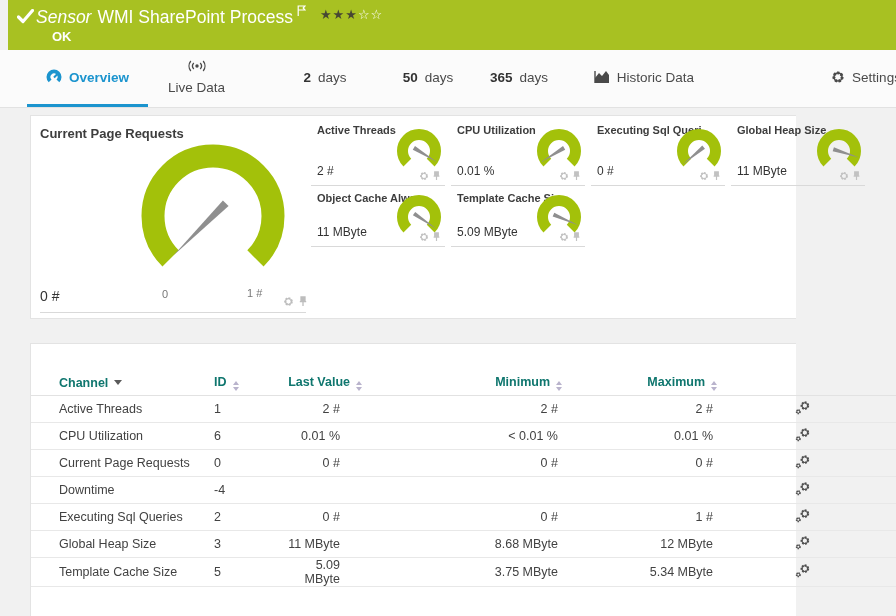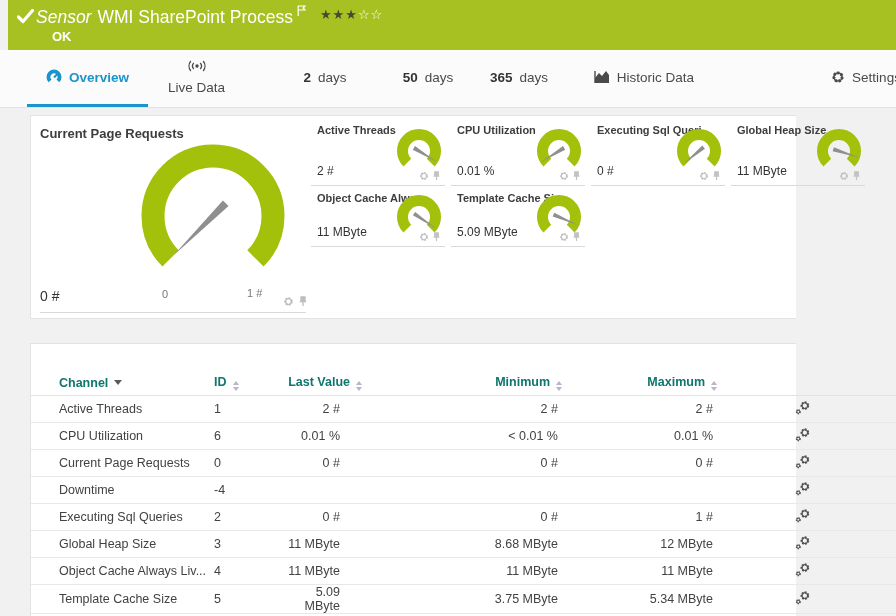--- a/index.html
+++ b/index.html
@@ -382,37 +382,20 @@
                   <circle r="3.4" fill="none" stroke-width="2.4" stroke-dasharray="1.8 1.3"></circle>
                   <circle r="3.1" fill="none" stroke-width="1.2"></circle>
                 </g>
                 <g transform="translate(-4.5,4.5)">
                   <circle r="1.9" fill="none" stroke-width="1.7" stroke-dasharray="1.2 0.9"></circle>
                   <circle r="1.6" fill="none" stroke-width="1"></circle>
                 </g>
               </svg></span></td>
     </tr>
     <tr>
-      <td class="pl">Object Cache Always Liv...</td>
-      <td>4</td>
-      <td class="r">11 MByte</td>
-      <td class="num-r">11 MByte</td>
-      <td class="num-r">11 MByte</td>
-      <td class="icon-c"><span class="rowtools"><svg class="ico-gears" width="15" height="15" viewBox="-8 -8 16 16">
-                <g transform="translate(2.5,-2)">
-                  <circle r="3.4" fill="none" stroke-width="2.4" stroke-dasharray="1.8 1.3"></circle>
-                  <circle r="3.1" fill="none" stroke-width="1.2"></circle>
-                </g>
-                <g transform="translate(-4.5,4.5)">
-                  <circle r="1.9" fill="none" stroke-width="1.7" stroke-dasharray="1.2 0.9"></circle>
-                  <circle r="1.6" fill="none" stroke-width="1"></circle>
-                </g>
-              </svg></span></td>
-    </tr>
-    <tr>
       <td class="pl">Template Cache Size</td>
       <td>5</td>
       <td class="r">5.09 MByte</td>
       <td class="num-r">3.75 MByte</td>
       <td class="num-r">5.34 MByte</td>
       <td class="icon-c"><span class="rowtools"><svg class="ico-gears" width="15" height="15" viewBox="-8 -8 16 16">
                 <g transform="translate(2.5,-2)">
                   <circle r="3.4" fill="none" stroke-width="2.4" stroke-dasharray="1.8 1.3"></circle>
                   <circle r="3.1" fill="none" stroke-width="1.2"></circle>
                 </g>

